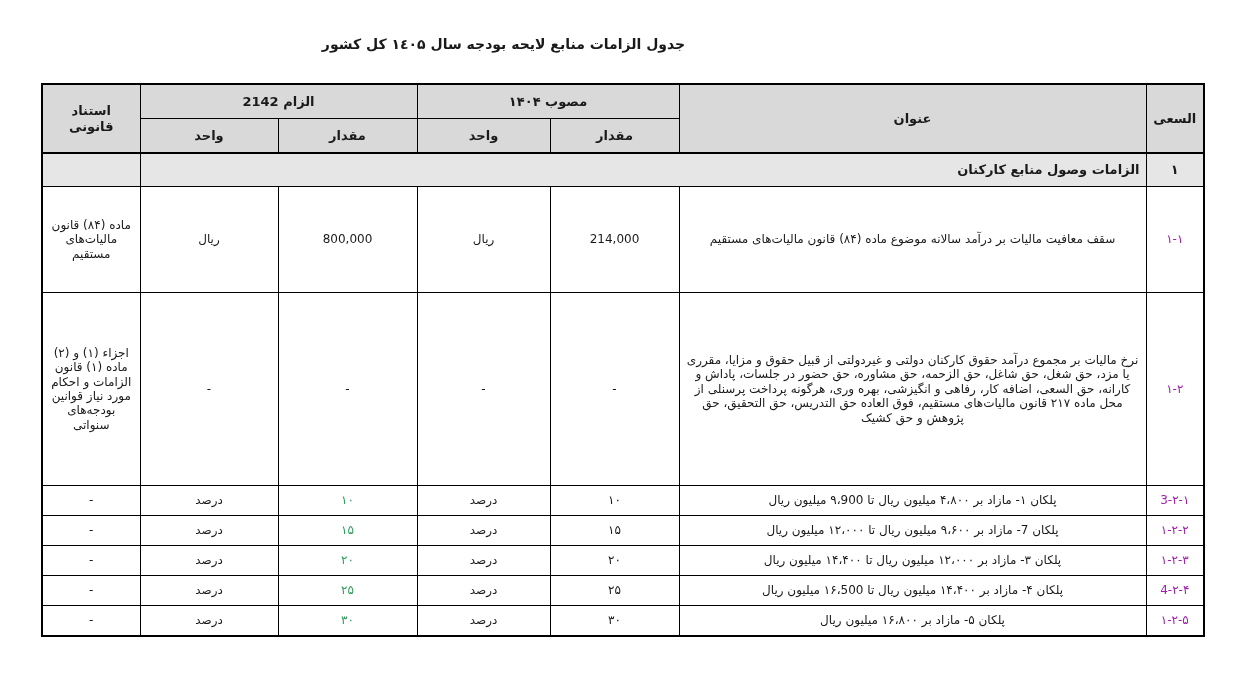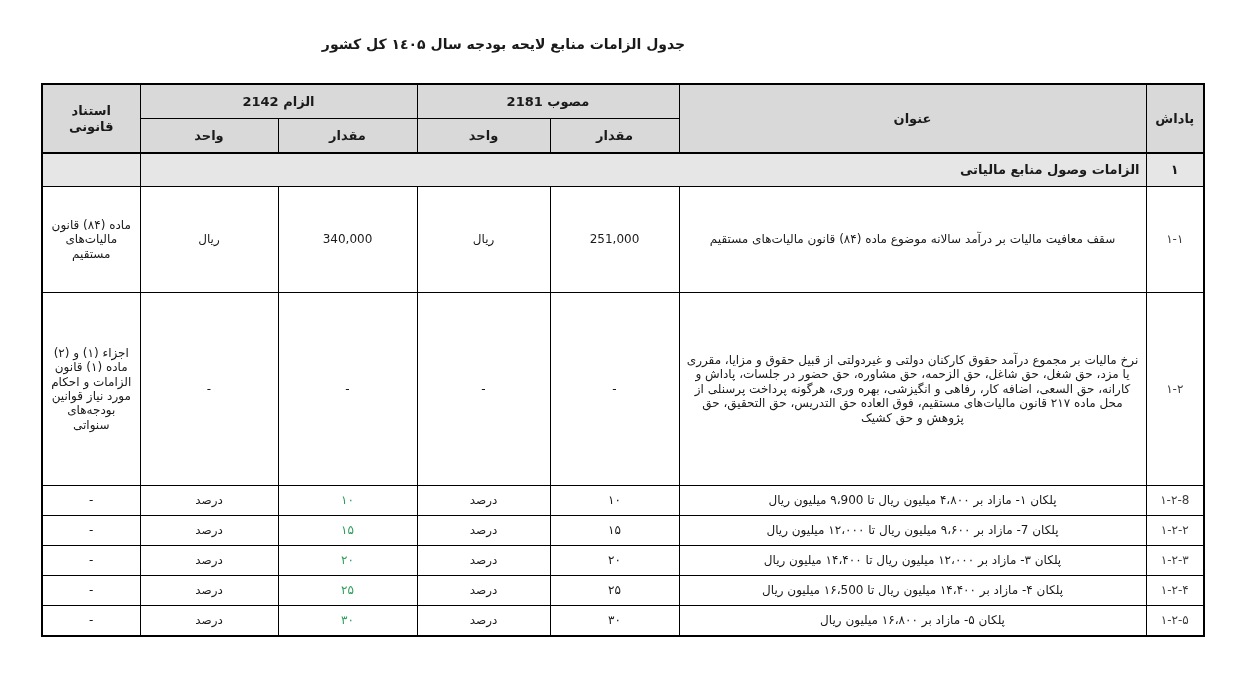--- a/index.html
+++ b/index.html
@@ -61,21 +61,21 @@
       font-weight: bold;
       font-size: 13px;
     }
     .sec-row td.sec-num {
       font-weight: bold;
       font-size: 13px;
     }
     td.rn {
       text-align: center;
       font-size: 12px;
-      color: #404040;
+      color: #a21caf;
     }
     td.desc {
       text-align: right;
       font-size: 12px;
       line-height: 25px;
       padding: 0 8px;
       margin-left: 40px;
     }
     td.ref {
       font-size: 12px;
@@ -100,62 +100,62 @@
     <col style="width:58px">
     <col style="width:467px">
     <col style="width:129px">
     <col style="width:133px">
     <col style="width:139px">
     <col style="width:138px">
     <col style="width:98px">
   </colgroup>
   <thead>
     <tr>
-      <th rowspan="2">پاداش</th>
+      <th rowspan="2">السعی</th>
       <th rowspan="2">عنوان</th>
-      <th colspan="2">مصوب 2181</th>
+      <th colspan="2">مصوب ۱۴۰۴</th>
       <th colspan="2">الزام 2142</th>
       <th rowspan="2">استناد قانونی</th>
     </tr>
     <tr>
       <th>مقدار</th>
       <th>واحد</th>
       <th>مقدار</th>
       <th>واحد</th>
     </tr>
   </thead>
   <tbody>
     <tr class="sec-row">
       <td class="sec-num">۱</td>
-      <td class="sec-title" colspan="5">الزامات وصول منابع مالیاتی</td>
+      <td class="sec-title" colspan="5">الزامات وصول منابع کارکنان</td>
       <td></td>
     </tr>
 
     <tr class="r11">
       <td class="rn">۱-۱</td>
       <td class="desc">سقف معافیت مالیات بر درآمد سالانه موضوع ماده (۸۴) قانون مالیات‌های مستقیم</td>
-      <td>251,000</td>
+      <td>214,000</td>
       <td>ریال</td>
-      <td>340,000</td>
+      <td>800,000</td>
       <td>ریال</td>
       <td class="ref">ماده (۸۴) قانون مالیات‌های مستقیم</td>
     </tr>
 
     <tr class="r12">
       <td class="rn">۱-۲</td>
       <td class="desc">نرخ مالیات بر مجموع درآمد حقوق کارکنان دولتی و غیردولتی از قبیل حقوق و مزایا، مقرری یا مزد، حق شغل، حق شاغل، حق الزحمه، حق مشاوره، حق حضور در جلسات، پاداش و کارانه، حق السعی، اضافه کار، رفاهی و انگیزشی، بهره وری، هرگونه پرداخت پرسنلی از محل ماده ۲۱۷ قانون مالیات‌های مستقیم، فوق العاده حق التدریس، حق التحقیق، حق پژوهش و حق کشیک</td>
       <td>-</td>
       <td>-</td>
       <td>-</td>
       <td>-</td>
       <td class="ref">اجزاء (۱) و (۲) ماده (۱) قانون الزامات و احکام مورد نیاز قوانین بودجه‌های سنواتی</td>
     </tr>
 
     <tr class="rt">
-      <td class="rn">۱-۲-8</td>
+      <td class="rn">3-۲-۱</td>
       <td class="desc">پلکان ۱- مازاد بر ۴،۸۰۰ میلیون ریال تا ۹،900 میلیون ریال</td>
       <td>۱۰</td>
       <td>درصد</td>
       <td class="green">۱۰</td>
       <td>درصد</td>
       <td>-</td>
     </tr>
 
     <tr class="rt">
       <td class="rn">۱-۲-۲</td>
@@ -171,21 +171,21 @@
       <td class="rn">۱-۲-۳</td>
       <td class="desc">پلکان ۳- مازاد بر ۱۲،۰۰۰ میلیون ریال تا ۱۴،۴۰۰ میلیون ریال</td>
       <td>۲۰</td>
       <td>درصد</td>
       <td class="green">۲۰</td>
       <td>درصد</td>
       <td>-</td>
     </tr>
 
     <tr class="rt">
-      <td class="rn">۱-۲-۴</td>
+      <td class="rn">4-۲-۴</td>
       <td class="desc">پلکان ۴- مازاد بر ۱۴،۴۰۰ میلیون ریال تا ۱۶،500 میلیون ریال</td>
       <td>۲۵</td>
       <td>درصد</td>
       <td class="green">۲۵</td>
       <td>درصد</td>
       <td>-</td>
     </tr>
 
     <tr class="rt">
       <td class="rn">۱-۲-۵</td>

